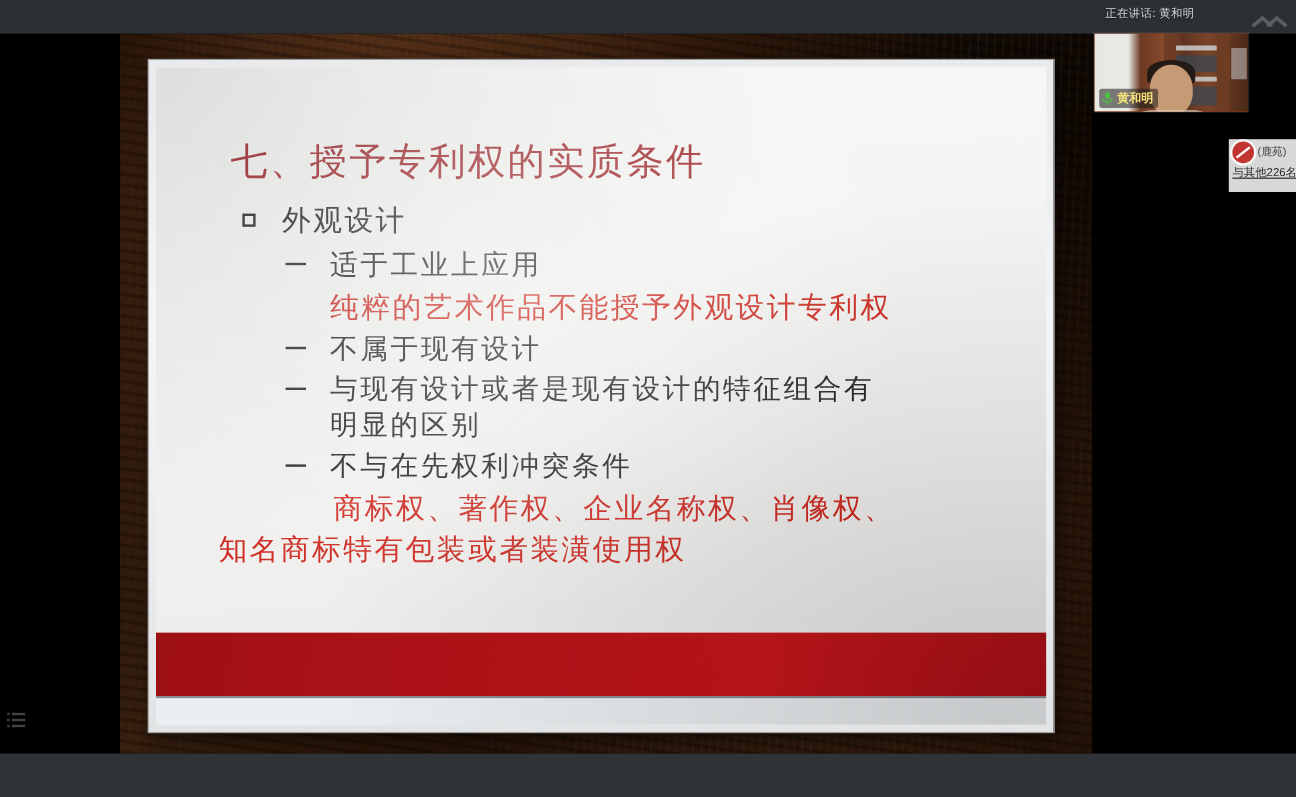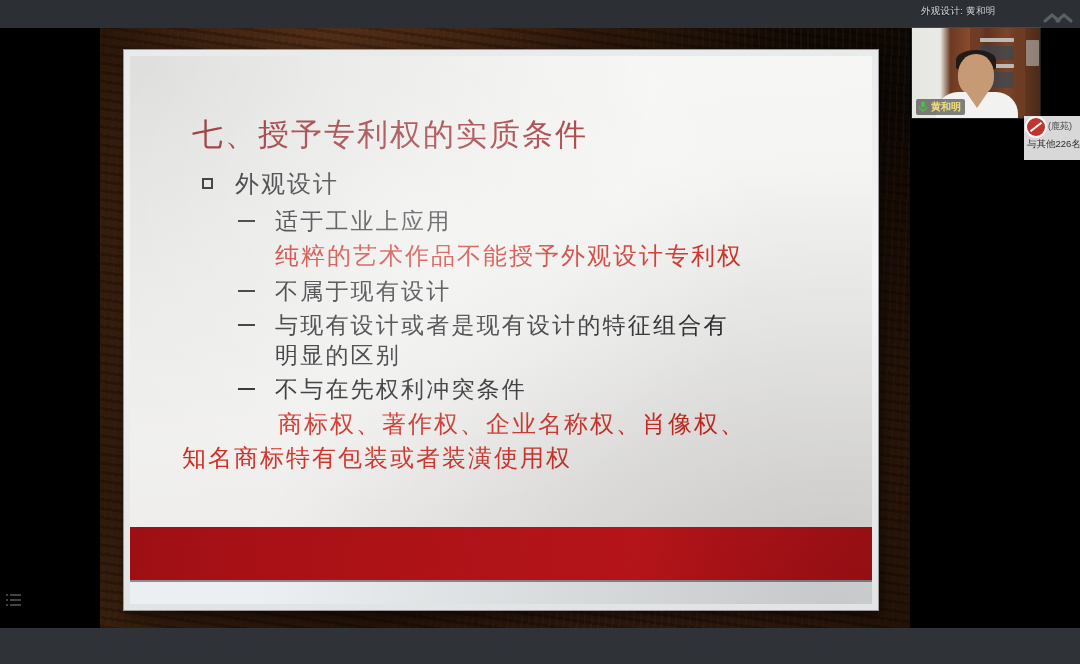--- a/index.html
+++ b/index.html
@@ -117,21 +117,21 @@
     background:linear-gradient(100deg,#9d0f14 0%,#b51318 38%,#c8161c 68%,#ad1116 100%);
     border-top:3px solid #f0eeec; border-bottom:2px solid #8b8d90; z-index:3;
   }
   .slide-footer-white{
     position:absolute; left:0; bottom:0; width:742px; height:22px;
     background:#eceff1; z-index:3;
   }
 
   
   .video-tile{
-    position:absolute; left:912px; top:28px; width:128px; height:90px;
+    position:absolute; left:912px; top:28px; width:128px; height:65px;
     z-index:10; overflow:hidden; background:#c2410c;
     box-shadow:0 0 0 1px rgba(255,255,255,.12);
   }
   .vt-wall{
     position:absolute; inset:0;
     background:linear-gradient(90deg,#e6e7e2 0%,#e9eae5 22%,#6b3a22 30%,#8a4c2d 46%,#5d3320 58%,#7c4429 74%,#4a2a18 100%);
   }
   .vt-shelf{ position:absolute; background:#cfd4d6; opacity:.82; border-radius:1px; }
   .vt-shelf.d{ background:#2f4a5c; opacity:.6; }
   .vt-wood{ position:absolute; background:#6d3c23; }
@@ -172,21 +172,21 @@
   .mute-badge .slash{
     position:absolute; left:2px; top:8px; width:14px; height:2px;
     background:#fff; transform:rotate(-38deg);
   }
   .part-room{
     position:absolute; left:1048px; top:120px; z-index:13;
     font-size:9px; color:#444; white-space:nowrap;
   }
   .part-count{
     position:absolute; left:1027px; top:138px; z-index:13;
-    font-size:9.5px; color:#2b2b2b; white-space:nowrap;
+    font-size:9.5px; color:#2b2b2b; white-space:nowrap;text-decoration:underline;
   }
 
   
   .list-icon{
     position:absolute; left:6px; top:592px; width:16px; height:16px;
     z-index:12; opacity:.30;
   }
   .list-icon i{
     position:absolute; left:4px; width:11px; height:2px; background:#d9dbdd; display:block;
   }
@@ -255,21 +255,21 @@
         </div>
 
         <div class="red-band"></div>
         <div class="slide-footer-white"></div>
       </div>
     </div>
   </div>
 
   <div class="top-chrome"></div>
 
-  <div class="speaker-label">外观设计: 黄和明</div>
+  <div class="speaker-label">正在讲话: 黄和明</div>
 
   <svg class="collapse-chevrons" viewBox="0 0 34 14">
     <path d="M4 10 L11 4 L18 10" fill="none" stroke="#c9cbce" stroke-width="3" stroke-linecap="round"></path>
     <path d="M16 10 L23 4 L30 10" fill="none" stroke="#c9cbce" stroke-width="3" stroke-linecap="round"></path>
   </svg>
 
   <div class="video-tile">
     <div class="vt-wall"></div>
     <div class="vt-wood" style="left:58px;top:0;width:10px;height:90px;"></div>
     <div class="vt-wood" style="left:104px;top:0;width:9px;height:90px;"></div>

